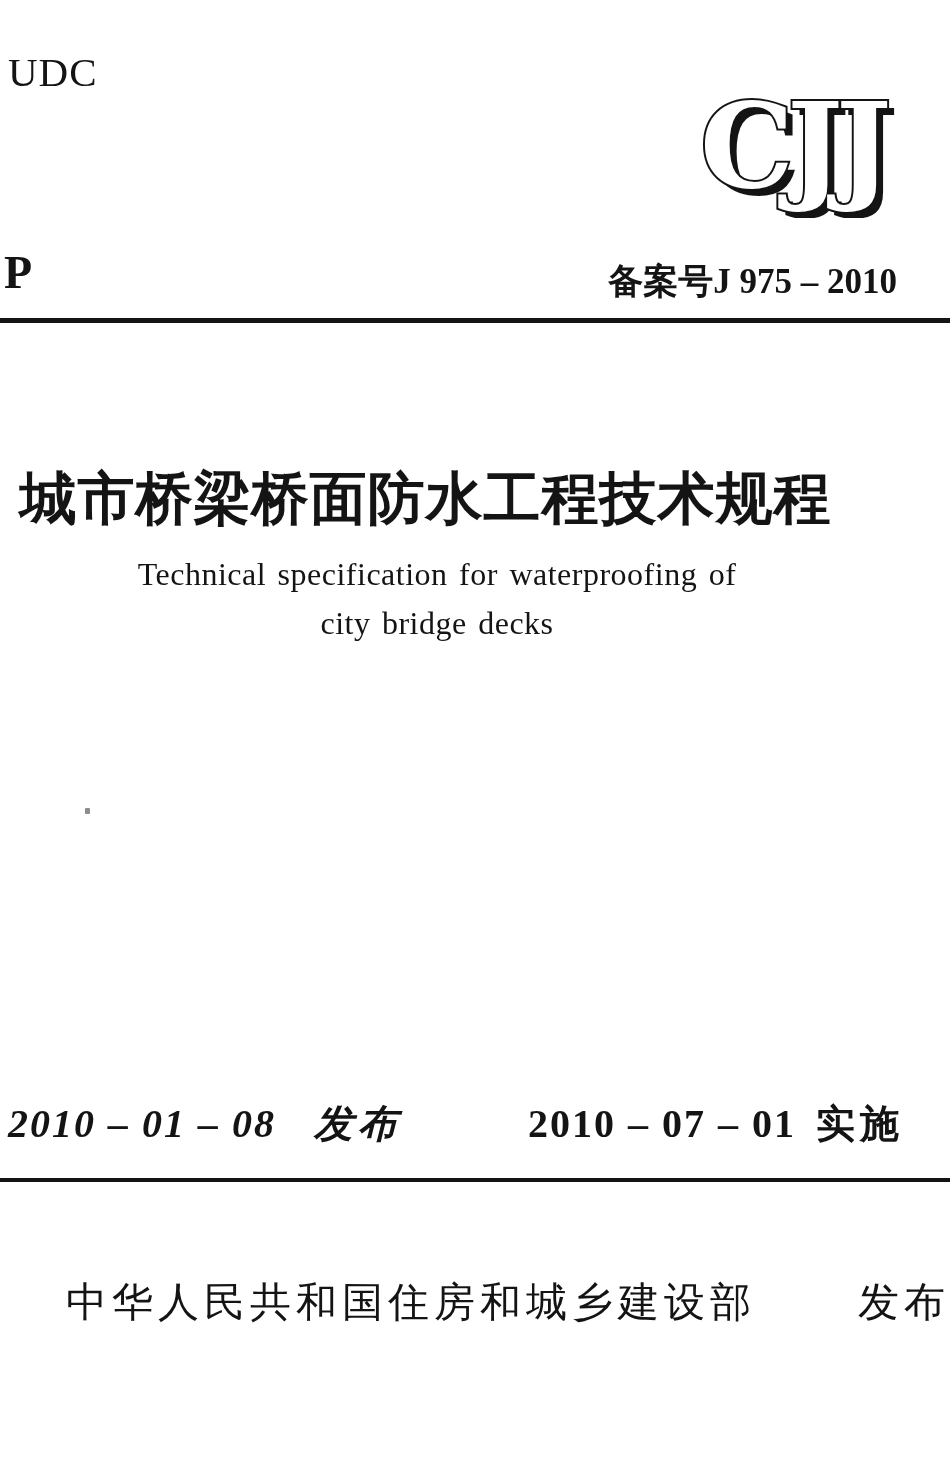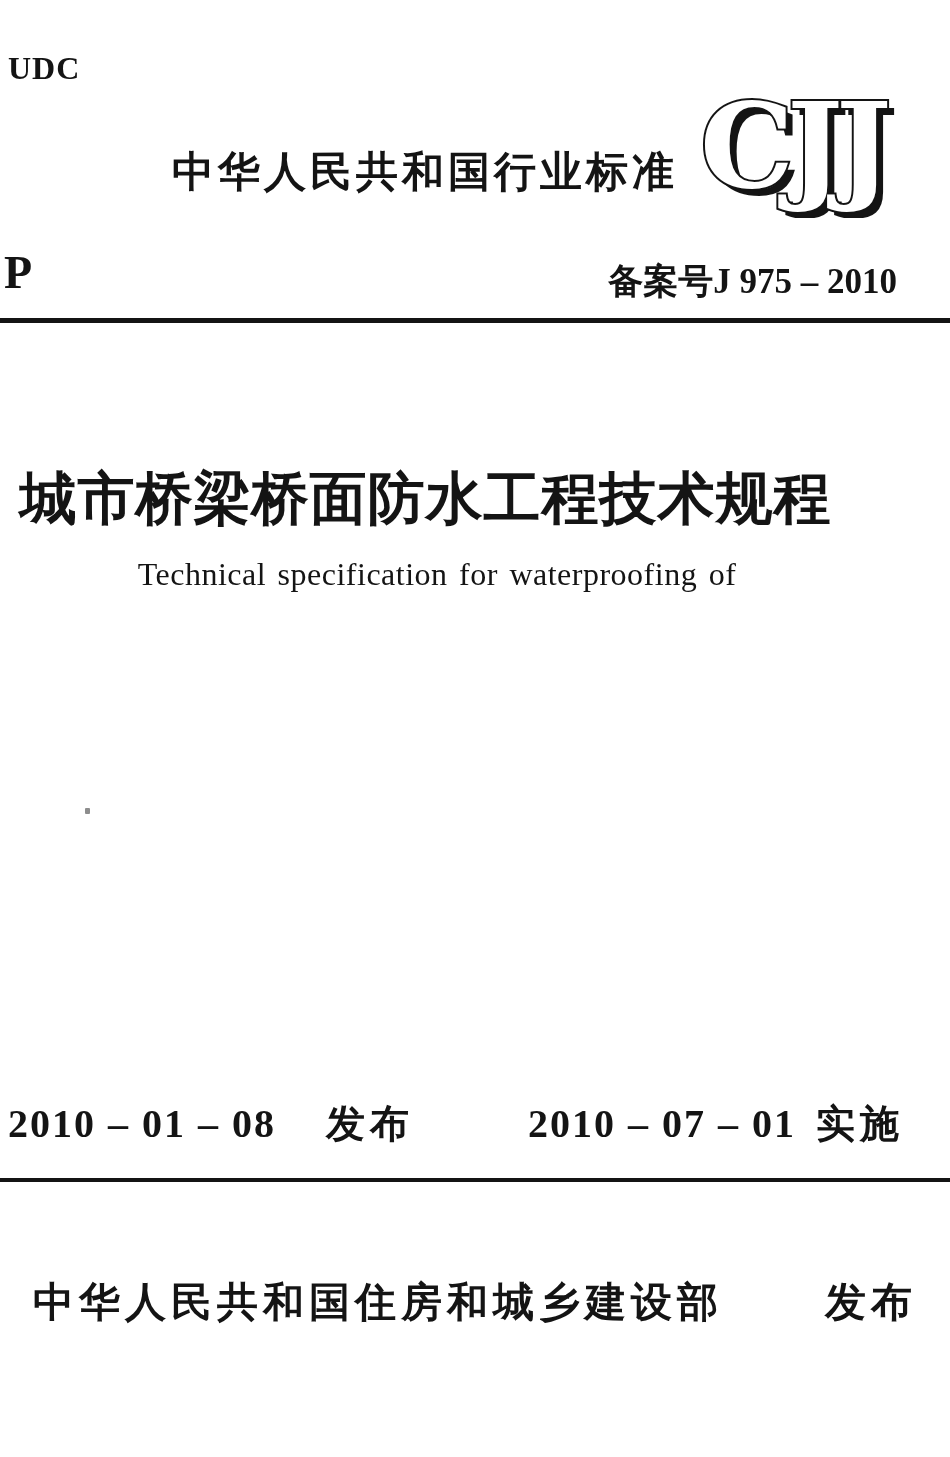--- a/index.html
+++ b/index.html
@@ -14,21 +14,21 @@
     background:var(--paper);
     color:var(--ink);
     overflow:hidden;
     font-family:"Liberation Serif","DejaVu Serif",serif;
   }
   .sans{font-family:"Liberation Sans","DejaVu Sans",sans-serif;}
   .serif{font-family:"Liberation Serif","DejaVu Serif",serif;}
 
   .udc{
     position:absolute;left:8px;top:52px;
-    font-size:32px;font-weight:bold;letter-spacing:1px;
+    font-size:41px;font-weight:normal;letter-spacing:1px;
     line-height:1;
   }
   .header-title{
     position:absolute;left:172px;top:151px;
     font-size:42px;font-weight:bold;letter-spacing:4px;
     line-height:1;
   }
   .logo{
     position:absolute;left:698px;top:86px;
     width:212px;height:132px;
@@ -76,60 +76,60 @@
   .speck{
     position:absolute;left:85px;top:808px;
     width:5px;height:6px;background:#8d8d8d;border-radius:1px;
   }
 
   .date-row{
     position:absolute;top:1104px;
     display:flex;align-items:baseline;white-space:nowrap;
     line-height:1;
   }
-  .date-row.left{left:8px;gap:50px;}
+  .date-row.left{left:8px;gap:38px;font-style:italic;}
   .date-row.right{right:46px;gap:20px;justify-content:center;}
   .date-num{font-size:40px;font-weight:bold;letter-spacing:2px;}
   .date-label{
     font-family:"Liberation Sans","DejaVu Sans",sans-serif;
     font-size:39px;font-weight:bold;letter-spacing:5px;
   }
 
   .publisher-row{
     position:absolute;left:0;top:1282px;width:950px;
-    display:flex;justify-content:center;align-items:baseline;gap:102px;
+    display:flex;justify-content:flex-end;align-items:baseline;gap:102px;
     font-family:"Liberation Sans","DejaVu Sans",sans-serif;
-    font-size:41px;font-weight:bold;letter-spacing:5px;
+    font-size:41px;font-weight:normal;letter-spacing:5px;
     line-height:1;white-space:nowrap;
   }
 </style>
 </head>
 <body>
 
 <div class="page">
 
   <div class="udc serif">UDC</div>
 
-  <div class="header-title sans">中华人民共和国行业标准</div>
 
   <svg class="logo" viewBox="0 0 212 132" aria-hidden="true">
     <text class="logo-shadow" x="9" y="108">CJJ</text>
     <text class="logo-face" x="2" y="101">CJJ</text>
   </svg>
 
 
   <div class="record-row"><span class="record-label">备案号</span><span class="record-value serif">J 975 – 2010</span></div>
 
   <div class="p-label serif">P</div>
 
   <div class="rule rule-top"></div>
 
   <h1 class="title-zh serif">城市桥梁桥面防水工程技术规程</h1>
 
   <div class="title-en line1 serif">Technical specification for waterproofing of</div>
+  <div class="title-en line2 serif">city bridge decks</div>
 
   <div class="speck"></div>
 
   <div class="date-row left">
     <span class="date-num serif">2010 – 01 – 08</span>
     <span class="date-label">发布</span>
   </div>
 
   <div class="date-row right">
     <span class="date-num serif">2010 – 07 – 01</span>

